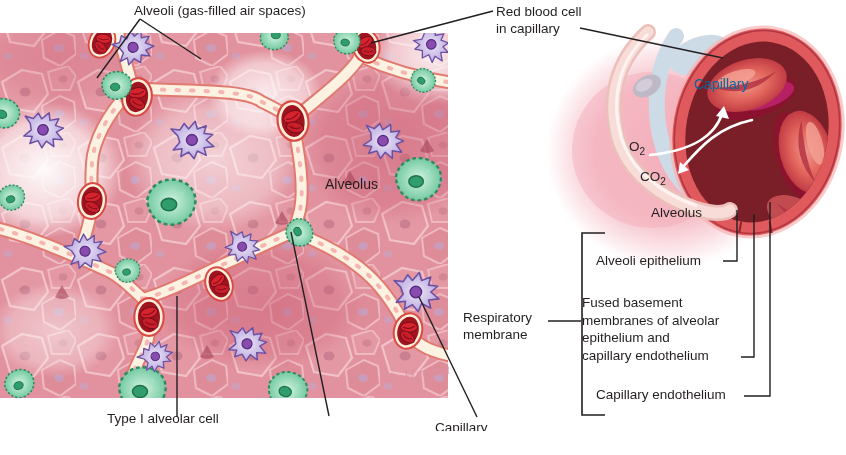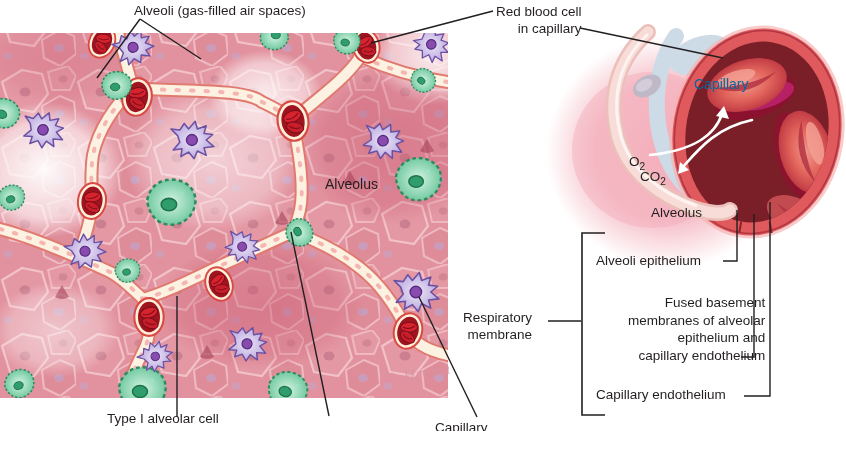--- a/index.html
+++ b/index.html
@@ -1,20 +1,20 @@
 <!DOCTYPE html>
 <html><head>
 <meta charset="utf-8">
 <style>
   html,body{margin:0;padding:0;background:#fff;}
   #page{position:relative;width:846px;height:431px;background:#ffffff;overflow:hidden;
         font-family:"Liberation Sans",sans-serif;color:#231f20;}
   #scene{position:absolute;left:0;top:0;}
   .lbl{position:absolute;font-size:13.5px;line-height:17px;white-space:nowrap;color:#231f20;}
-  .lbl div{white-space:nowrap;text-align:right;}
+  .lbl div{white-space:nowrap;}
   .white{color:#0369a1;font-size:14px;}
   .fused{line-height:17.5px;}
   .center{text-align:center;white-space:normal;}
   .gas{font-size:13.5px;}
   .gas sub{font-size:10px;}
   #watermark{position:absolute;left:385px;top:366px;font:italic 14px "DejaVu Serif",serif;
              color:#d893a7;opacity:.8;transform:rotate(-10deg);}
 </style>
 </head>
 <body>
@@ -279,29 +279,29 @@
 
 <div class="lbl" style="left:496px;top:3px">
   <div>Red blood cell</div>
   <div>in capillary</div>
 </div>
 
 <div class="lbl" style="left:325px;top:176px;font-size:14px">Alveolus</div>
 
 <div class="lbl white" style="left:694px;top:76px">Capillary</div>
 
-<div class="lbl gas" style="left:629px;top:153px"><span>O</span><sub>2</sub></div>
+<div class="lbl gas" style="left:629px;top:138px"><span>O</span><sub>2</sub></div>
 
 <div class="lbl gas" style="left:640px;top:168px"><span>CO</span><sub>2</sub></div>
 
 <div class="lbl" style="left:651px;top:204px">Alveolus</div>
 
 <div class="lbl" style="left:596px;top:252px">Alveoli epithelium</div>
 
-<div class="lbl fused" style="left:628px;top:294px">
+<div class="lbl fused" style="left:582px;top:294px">
   <div>Fused basement</div>
   <div>membranes of alveolar</div>
   <div>epithelium and</div>
   <div>capillary endothelium</div>
 </div>
 
 <div class="lbl" style="left:596px;top:386px">Capillary endothelium</div>
 
 <div class="lbl" style="left:463px;top:309px">
   <div>Respiratory</div>

